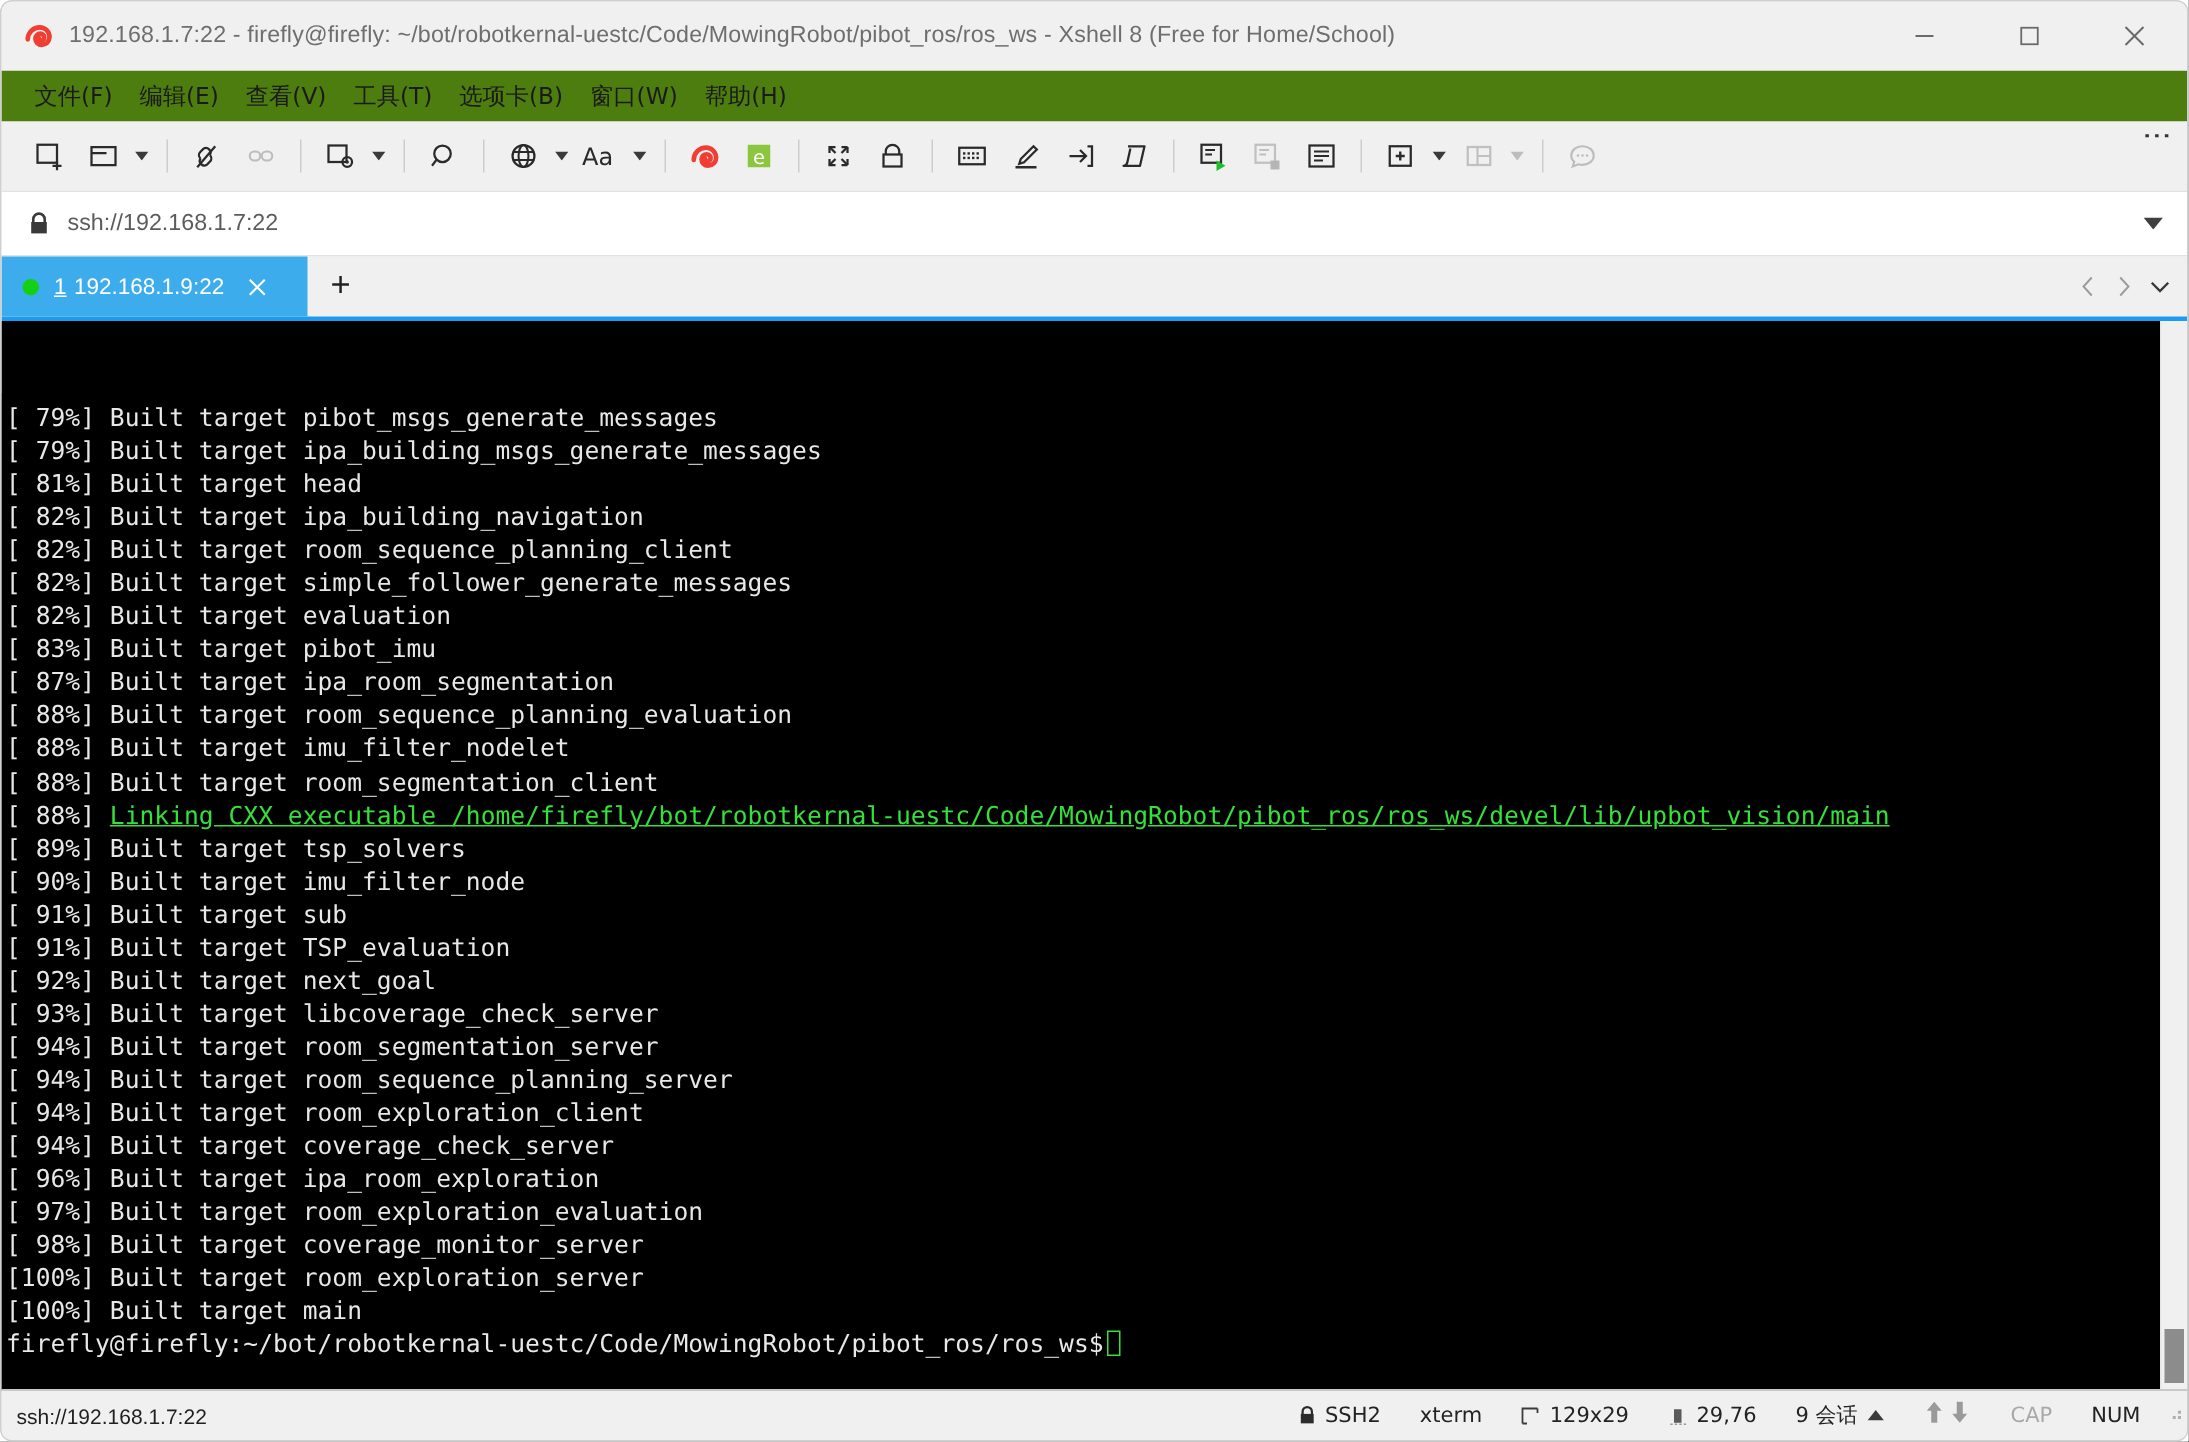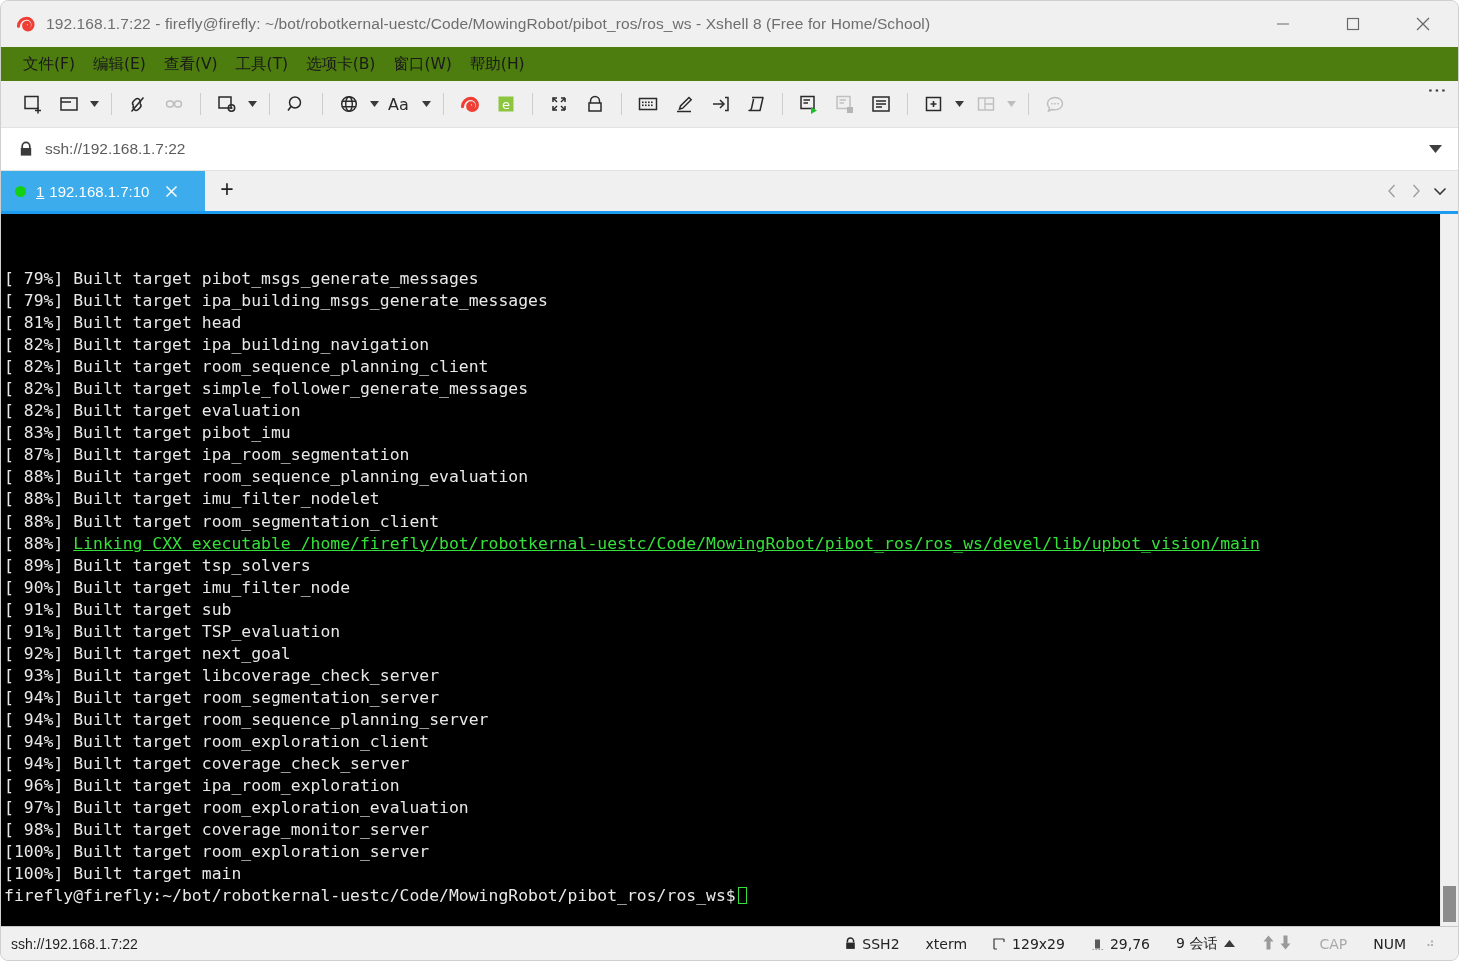--- a/index.html
+++ b/index.html
@@ -277,21 +277,21 @@
     font-size: 14px;
     color: #262626;
   }
   .sb-left {
     padding-left: 10px;
     color: #1f1f1f;
     font-size: 14px;
   }
   .sb-right {
     position: absolute;
-    right: 23px; top: 0; height: 33px;
+    right: 2px; top: 0; height: 33px;
     display: flex;
     align-items: center;
   }
   .sb-cell {
     display: flex; align-items: center;
     padding: 0 13px;
     white-space: nowrap;
     font-size: 14px;
     color: #232323;
     font-family: "DejaVu Sans", "Liberation Sans", sans-serif;
@@ -593,21 +593,21 @@
           <path d="M0 0h13L6.5 8z" fill="#3f3f3f"></path>
         </svg>
     </span>
   </div>
 
 
   <div class="tabbar">
     <div class="tab">
       <span class="tab-dot"></span>
       <span class="tab-num">1</span>
-      <span class="tab-label">192.168.1.7:10</span>
+      <span class="tab-label">192.168.1.9:22</span>
       <span class="tab-close">
         <svg width="13" height="13" viewBox="0 0 13 13">
             <line x1="1.5" y1="1.5" x2="11.5" y2="11.5" stroke="#ffffff" stroke-width="1.4"></line>
             <line x1="11.5" y1="1.5" x2="1.5" y2="11.5" stroke="#ffffff" stroke-width="1.4"></line>
           </svg>
       </span>
     </div>
     <div class="tab-new">+</div>
     <div class="tab-nav">
       <div class="tab-nav-btn">

